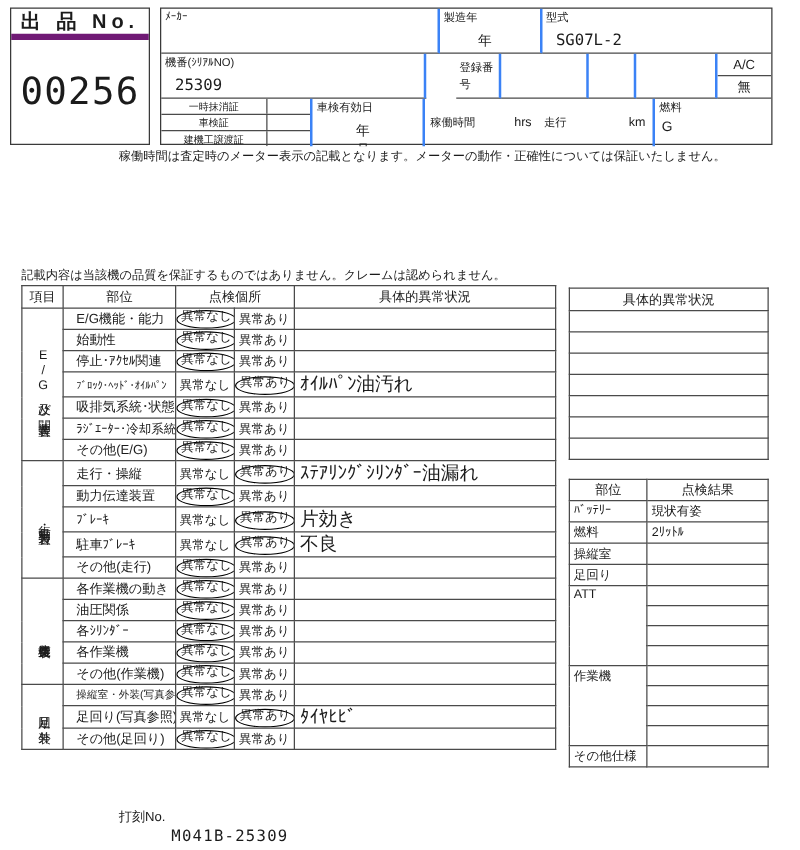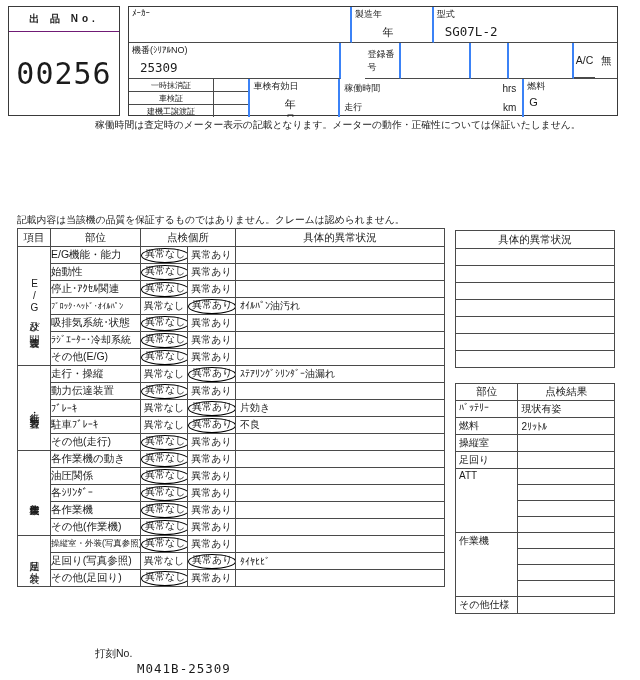--- a/index.html
+++ b/index.html
@@ -4,63 +4,63 @@
 <style>
   * { box-sizing: border-box; margin: 0; padding: 0; }
   html,body { background:#fff; }
   body { font-family:"Liberation Sans", sans-serif; color:#1b1b1b; }
   #sheet { position:relative; width:640px; height:680px; background:#fff; overflow:hidden; }
   .lbl { font-size:9px; color:#222; }
   .ocr { font-family:"DejaVu Sans Mono", monospace; }
 
   
   #lot-box { position:absolute; left:8px; top:6px; width:112px; height:110px; border:1.5px solid #3a3a3a; }
-  #lot-box .lot-head { height:25px; border-bottom:1px solid #701a75; display:flex; align-items:center; justify-content:center; font-size:10px; letter-spacing:4px; font-weight:bold; }
+  #lot-box .lot-head { height:25px; border-bottom:5px solid #701a75; display:flex; align-items:center; justify-content:center; font-size:16px; letter-spacing:4px; font-weight:bold; }
   #lot-box .lot-num { height:83px; display:flex; align-items:center; justify-content:center; font-size:30px; letter-spacing:1px; }
 
   
   #head-table { position:absolute; left:128px; top:6px; width:490px; height:110px; border:1px solid #3a3a3a; }
   .hrow { display:flex; width:100%; }
   .hcell { border-right:2px solid #3b82f6; border-bottom:1px solid #4a4a4a; position:relative; padding:1px 3px; overflow:hidden; }
   .hcell:last-child { border-right:none; }
   .hrow:last-child .hcell { border-bottom:none; }
   .hval { font-size:12.5px; margin:3px 0 0 8px; }
   .ym { font-size:11px; letter-spacing:8px; text-align:center; margin-top:4px; }
 
-  .ac-box { display:flex; padding:0; }
+  .ac-box { display:flex; flex-direction:column; padding:0; }
   .ac-box > div { flex:1; display:flex; align-items:center; justify-content:center; font-size:10.5px; }
   .ac-box .ac-top { border-bottom:1px solid #4a4a4a; }
 
   .docs { display:flex; flex-direction:column; padding:0; }
   .doc-row { flex:1; display:flex; border-bottom:1px solid #4a4a4a; }
   .doc-row:last-child { border-bottom:none; }
   .doc-label { width:85px; border-right:1px solid #4a4a4a; font-size:8px; display:flex; align-items:center; justify-content:center; }
   .doc-blank { flex:1; }
 
-  .meter-cell { padding:0; display:flex; flex-direction:column;justify-content:flex-end; }
+  .meter-cell { padding:0; display:flex; flex-direction:row;justify-content:flex-end; }
   .meter-half { flex:1; display:flex; justify-content:space-between; align-items:center; padding:0 6px 0 4px; }
   .meter-half .lbl { font-size:9px; }
   .meter-half .unit { font-size:10px; }
   .fuel-cell .hval { font-size:11px; margin-left:2px; }
 
   
   #note-meter { position:absolute; left:95px; top:119px; width:530px; font-size:9.8px; }
   #note-quality { position:absolute; left:17px; top:214px; width:500px; font-size:9.8px; }
 
   
   table { border-collapse:collapse; table-layout:fixed; }
   td { border:1px solid #4a4a4a; overflow:hidden; white-space:nowrap; }
   #main-table { position:absolute; left:17px; top:228px; width:427px; }
   #main-table td { height:17px; font-size:10.5px; padding:0 2px; }
   #main-table tr.hdr td { height:18px; text-align:center; font-size:10.5px; }
   #main-table td.item-cell { text-align:center; vertical-align:middle; padding:0; }
   .vtext { writing-mode:vertical-rl; text-orientation:upright; font-size:10px; line-height:1; letter-spacing:1px; display:inline-block; }
-  #main-table td.part-cell { padding-left:0; }
+  #main-table td.part-cell { padding-left:10px; }
   #main-table td.opt-cell { text-align:center; font-size:10px; padding:0;font-family:Liberation Mono, monospace; }
-  #main-table td.detail-cell { font-size:10px; padding-left:4px; }
+  #main-table td.detail-cell { font-size:15px; padding-left:4px; }
   .circled { display:inline-block; border:1.5px solid #000; border-radius:50%; padding:0 3px 1px 3px; margin:-2px 0; line-height:12px; }
 
   
   #abnormal-panel { position:absolute; left:455px; top:230px; width:160px; }
   #abnormal-panel td { height:17px; font-size:10.5px; text-align:center; }
   #abnormal-panel tr.hdr td { height:18px; }
 
   #result-panel { position:absolute; left:455px; top:383px; width:160px; }
   #result-panel td { height:17px; font-size:10px; padding:0 3px; }
   #result-panel tr.hdr td { text-align:center; font-size:10.5px; }

